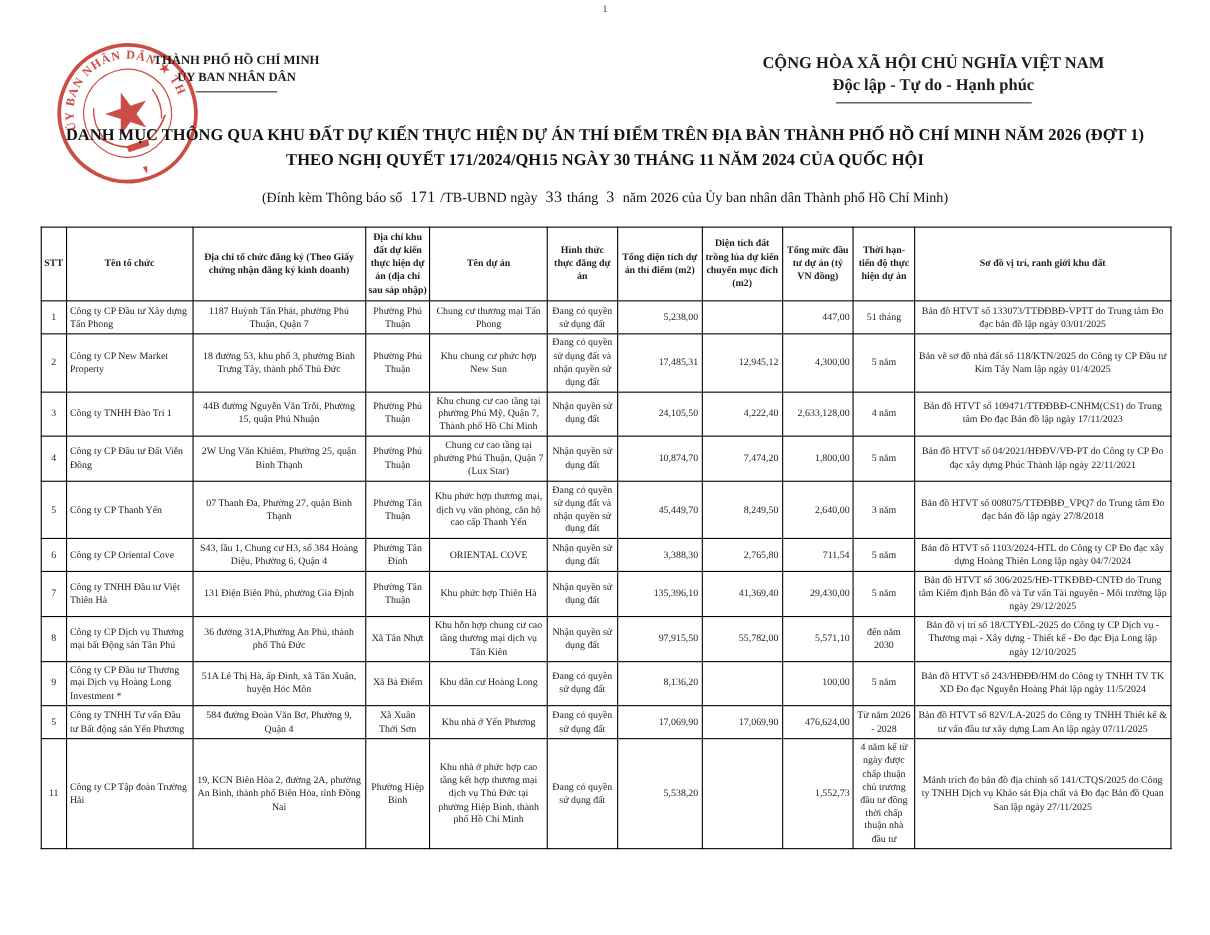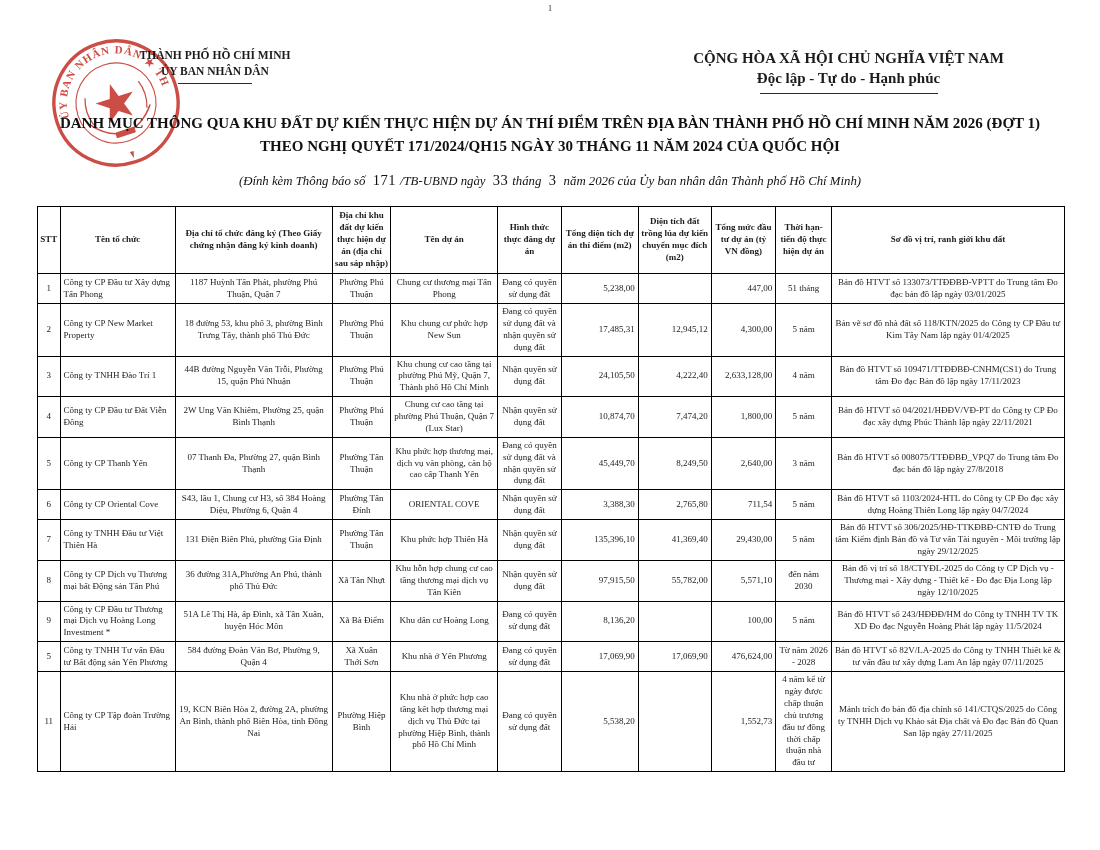--- a/index.html
+++ b/index.html
@@ -9,21 +9,21 @@
   .page-num{position:absolute;top:3px;left:0;right:0;text-align:center;font-size:9px;color:#333;}
 
   .hdr-left{position:absolute;top:48px;left:0;width:430px;text-align:center;font-weight:bold;font-size:11.5px;line-height:1.35;}
   .hdr-right{position:absolute;top:48px;left:571px;width:555px;text-align:center;font-weight:bold;font-size:15px;line-height:1.35;}
   .hdr-rule-left{width:74px;border-top:1.2px solid #2b2b2b;margin:4px auto 0;}
   .hdr-rule-right{width:178px;border-top:1.2px solid #2b2b2b;margin:4px auto 0;}
 
   .doc-title{position:absolute;top:112px;left:28px;right:28px;text-align:center;font-weight:bold;font-size:15px;line-height:1.5;color:#111;}
 
   .subtitle{position:absolute;top:172px;left:0;right:0;text-align:center;font-size:12.8px;color:#111;}
-  .subtitle .it{font-style:italic;}
+  .subtitle .it{}
   .subtitle .num{font-style:normal;font-size:14.5px;margin:0 4px;letter-spacing:.5px;text-align:right;}
 
   .seal{position:absolute;left:50px;top:34px;width:132px;height:138px;opacity:.88;transform:rotate(-18deg);mix-blend-mode:multiply;pointer-events:none;}
 
   .tablewrap{position:absolute;top:206px;left:37px;width:1028px;}
   table.land{width:100%;border-collapse:collapse;border:1.6px solid #000;table-layout:fixed;}
   table.land th,table.land td{border:1px solid #000;padding:2px 3px;font-size:9px;line-height:1.32;vertical-align:middle;word-wrap:break-word;}
   table.land th{font-weight:bold;text-align:center;height:62px;padding:2px 2px;}
   table.land tbody tr{height:30px;}
   td.c-stt{text-align:center;}

